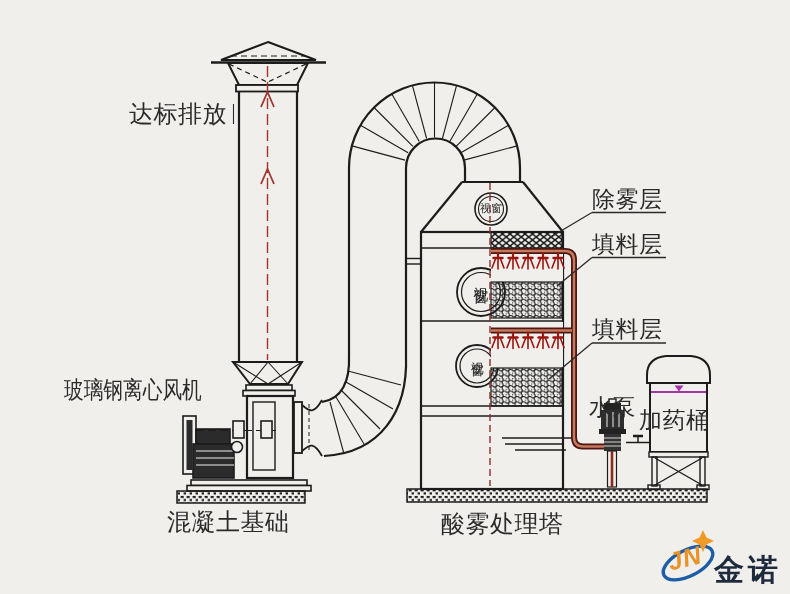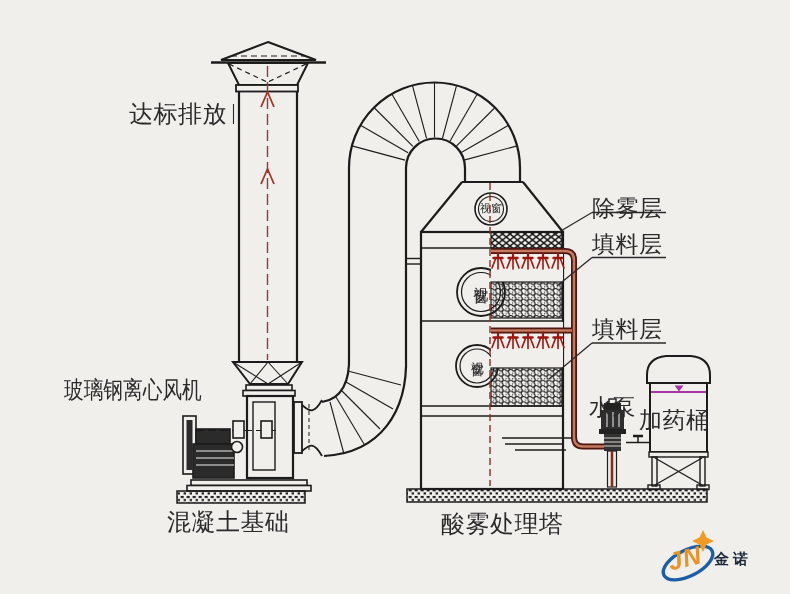--- a/index.html
+++ b/index.html
@@ -11,21 +11,21 @@
   .lbl-24{font-size:24px;letter-spacing:0.5px;}
   .lbl-23{font-size:23px;letter-spacing:0.5px;}
   .lbl-cond{font-size:24px;letter-spacing:0px;transform:scaleX(0.82);transform-origin:left top;}
   .vtext{writing-mode:vertical-rl;text-orientation:upright;letter-spacing:1px;}
   .vp1{font-size:11px;letter-spacing:0px;}
   .vp2{font-size:15px;}
   .vp3{font-size:13px;}
   .logo{position:absolute;left:652px;top:528px;width:138px;height:64px;}
   .logo .jn{position:absolute;left:16px;top:16px;font-size:25px;font-style:italic;font-weight:bold;
             color:#e8922a;transform:rotate(-14deg);letter-spacing:1px;}
-  .logo .jname{position:absolute;left:62px;top:22px;font-size:15px;font-weight:bold;
+  .logo .jname{position:absolute;left:62px;top:22px;font-size:30px;font-weight:bold;
             color:#1e2b3c;letter-spacing:4px;}
 </style>
 </head>
 <body>
 
 <div class="canvas">
 <svg class="art" width="790" height="594" viewBox="0 0 790 594">
   <defs>
     <pattern id="honey" width="6.4" height="5.4" patternUnits="userSpaceOnUse">
       <circle cx="1.8" cy="1.6" r="2.1" fill="none" stroke="#1a1a1a" stroke-width="1"></circle>
@@ -234,21 +234,21 @@
     <line x1="592" y1="343" x2="666" y2="343"></line>
     <line x1="592" y1="343" x2="549" y2="379"></line>
     <line x1="233.5" y1="104" x2="233.5" y2="124" stroke-width="1.1"></line>
   </g>
 </svg>
 
 <div class="lbl lbl-24" style="left:129px;top:101px;">达标排放</div>
 <div class="lbl lbl-cond" style="left:64px;top:377px;">玻璃钢离心风机</div>
 <div class="lbl lbl-24" style="left:167px;top:509px;">混凝土基础</div>
 <div class="lbl lbl-24" style="left:441px;top:511px;">酸雾处理塔</div>
-<div class="lbl lbl-23" style="left:592px;top:198px;font-family:Liberation Mono, monospace;">除雾层</div>
+<div class="lbl lbl-23" style="left:592px;top:187px;">除雾层</div>
 <div class="lbl lbl-23" style="left:592px;top:232px;">填料层</div>
 <div class="lbl lbl-23" style="left:592px;top:317px;">填料层</div>
 <div class="lbl lbl-23" style="left:589px;top:395px;">水泵</div>
 <div class="lbl lbl-23" style="left:639px;top:408px;text-align:center;">加药桶</div>
 <div class="lbl vp1" style="left:480px;top:203px;">视窗</div>
 <div class="lbl vp2 vtext" style="left:473px;top:275px;">视窗</div>
 <div class="lbl vp3 vtext" style="left:470px;top:351px;">视窗</div>
 
 <div class="logo">
   <svg width="138" height="64" viewBox="0 0 138 64">

